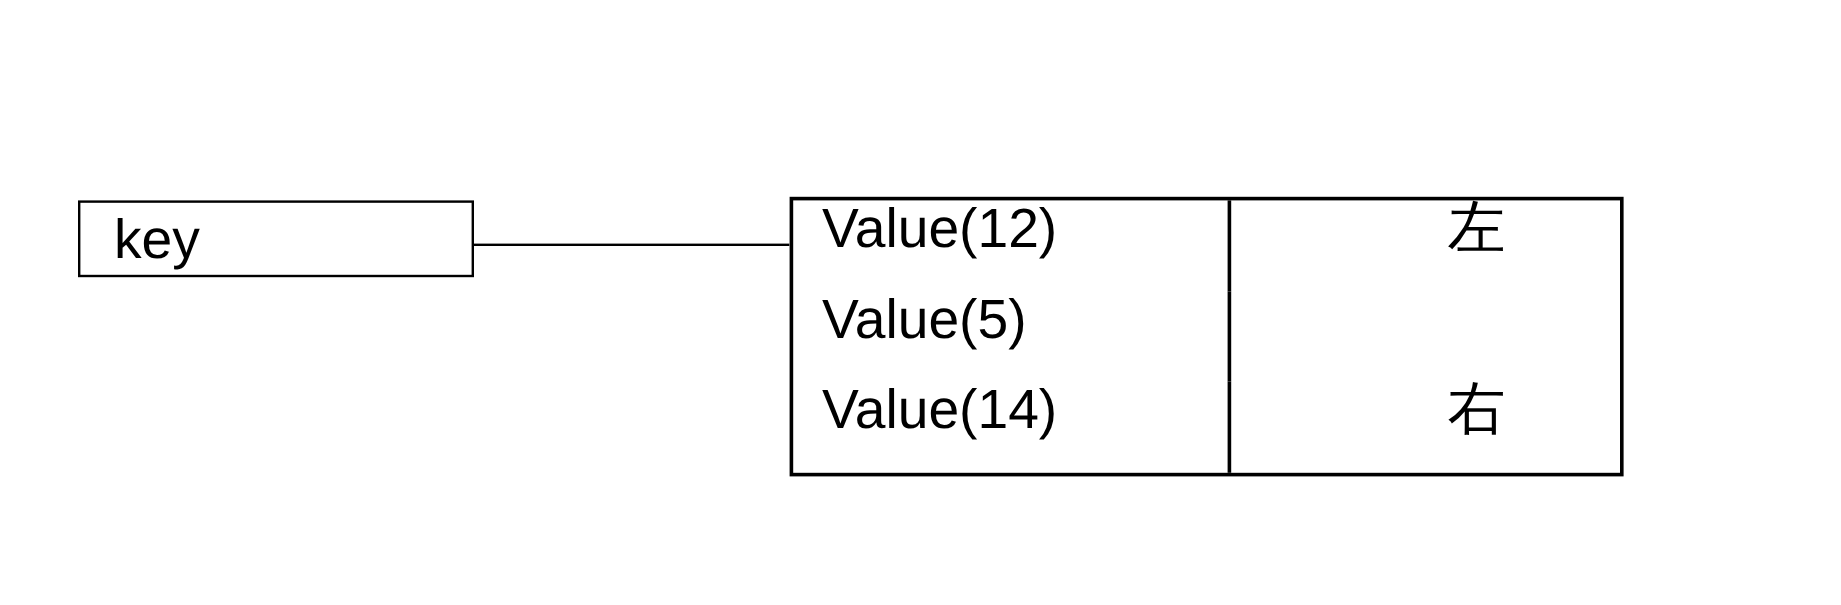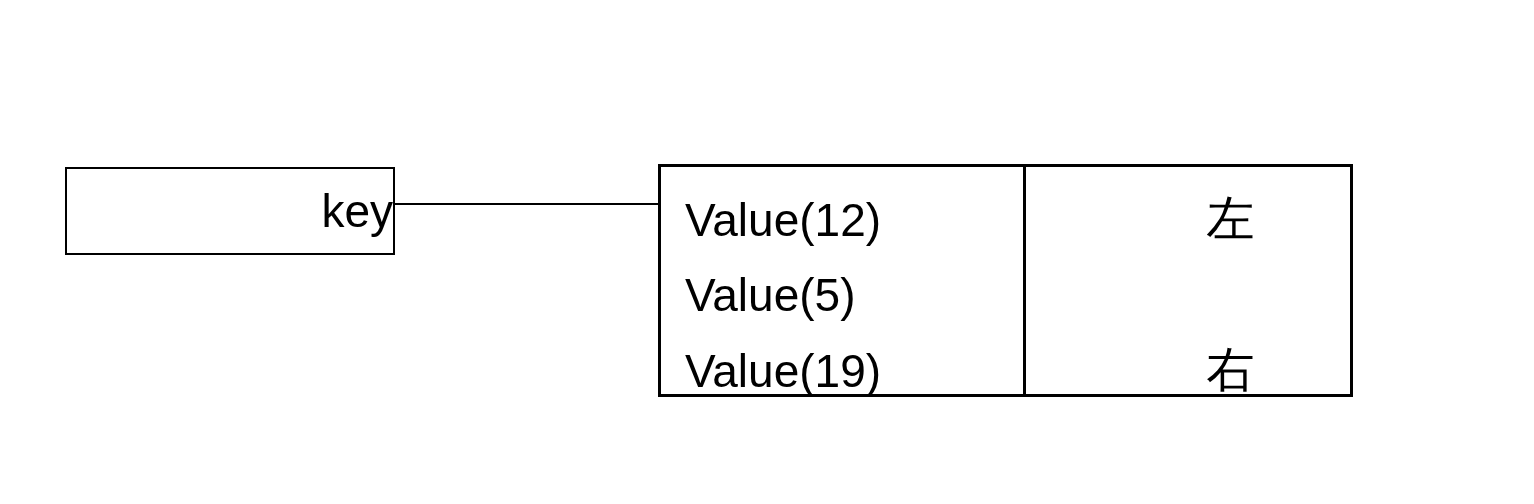--- a/index.html
+++ b/index.html
@@ -11,29 +11,28 @@
     background: #ffffff;
     overflow: hidden;
     font-family: "Liberation Sans", sans-serif;
     color: #000000;
   }
   .key-box {
     position: absolute;
     left: 65px;
     top: 167px;
     width: 330px;
-    height: 88px;
+    height: 64px;
     border: 2px solid #000000;
     background: #ffffff;
     display: flex;
     align-items: center;
     padding-left: 28px;
     font-size: 46px;
     line-height: 1;
-    justify-content: flex-end;
   }
   .connector {
     position: absolute;
     left: 395px;
     top: 203px;
     width: 263px;
     height: 2px;
     background: #000000;
   }
   .value-table {
@@ -43,21 +42,21 @@
     width: 695px;
     height: 233px;
     border: 3px solid #000000;
     background: #ffffff;
     display: grid;
     grid-template-columns: 365px 1fr;
     grid-template-rows: repeat(3, 1fr);
   }
   .cell {
     display: flex;
-    align-items: flex-end;
+    align-items: flex-start;
   }
   .cell-value {
     border-right: 3px solid #000000;
     padding-left: 24px;
     font-size: 46px;
     line-height: 1;
   }
   .cell-annotation {
     justify-content: center;
     padding-left: 85px;
@@ -87,20 +86,20 @@
     </div>
 
     <div class="cell cell-value row-mid" style="grid-row:2; grid-column:1;">
       <span>Value(5)</span>
     </div>
     <div class="cell cell-annotation row-mid" style="grid-row:2; grid-column:2;">
       <span></span>
     </div>
 
     <div class="cell cell-value" style="grid-row:3; grid-column:1;">
-      <span>Value(19)</span>
+      <span>Value(14)</span>
     </div>
     <div class="cell cell-annotation" style="grid-row:3; grid-column:2;">
       <span>右</span>
     </div>
 
   </div>
 </div>
 
 </body></html>

